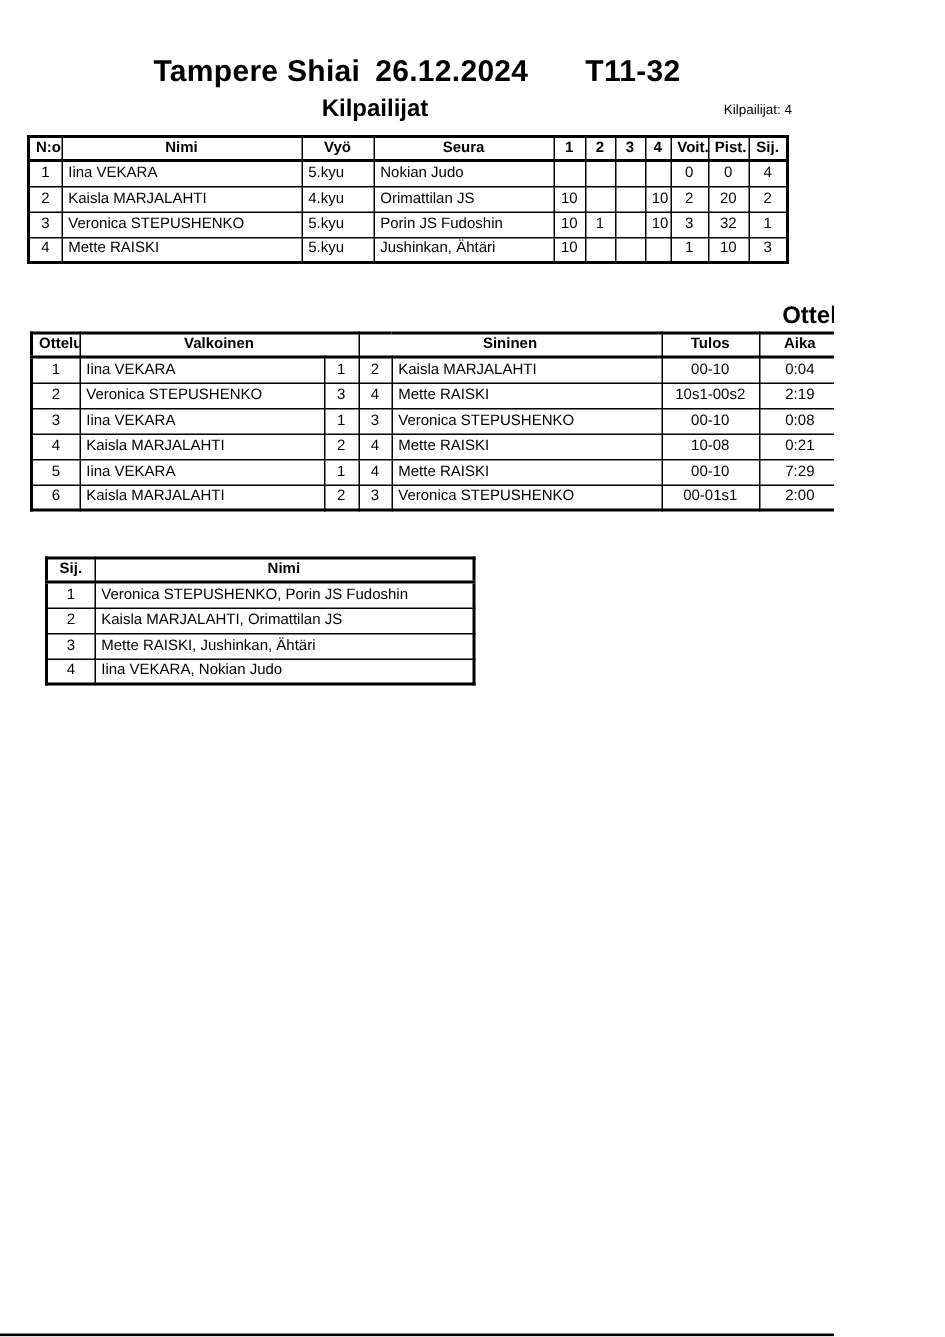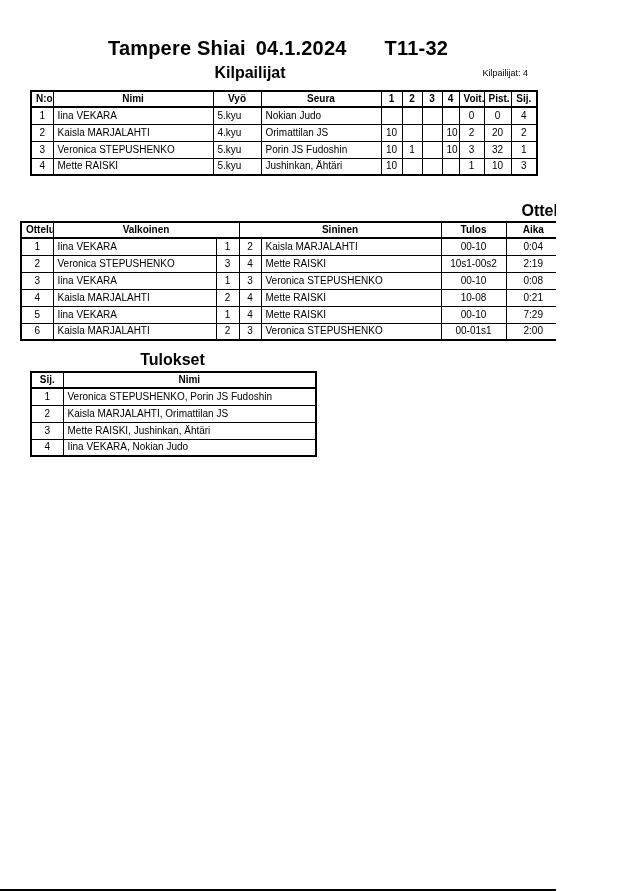--- a/index.html
+++ b/index.html
@@ -33,33 +33,33 @@
     border: 1px solid #000;
     font-size: 10px; line-height: 12px;
     padding: 0 4px;
     overflow: hidden; white-space: nowrap;
   }
   th { height: 16px; font-weight: bold; }
   td { height: 17px; }
   thead tr { border-bottom: 2px solid #000; }
   .c { text-align: center; }
   .l { text-align: left; }
-  .t1 { top: 90px; left: 30px; width: 506px; }
+  .t1 { top: 90px; left: 18px; width: 506px; }
   .t2 { top: 221px; left: 20px; width: 540px; }
   .t3 { top: 371px; left: 30px; width: 285px; }
   .bottom-line { position: absolute; left: 0; bottom: 0; width: 100%; height: 2px; background: #000; }
 </style>
 </head>
 <body>
 
 <div class="page">
 
   <div class="title">
     <span class="gap-sm">Tampere Shiai</span>
-    <span class="gap-lg">04.1.2024</span>
+    <span class="gap-lg">26.12.2024</span>
     <span>T11-32</span>
   </div>
 
   <div class="section-heading heading-competitors">Kilpailijat</div>
   <div class="count-label">Kilpailijat: 4</div>
 
   <table class="t1">
     <colgroup>
       <col style="width:22px">
         <col style="width:160px">
@@ -216,21 +216,20 @@
         <td class="l">Kaisla MARJALAHTI</td>
         <td class="c">2</td>
         <td class="c">3</td>
         <td class="l">Veronica STEPUSHENKO</td>
         <td class="c">00-01s1</td>
         <td class="c">2:00</td>
       </tr>
     </tbody>
   </table>
 
-  <div class="section-heading heading-results">Tulokset</div>
 
   <table class="t3">
     <colgroup>
       <col style="width:32px">
         <col style="width:253px">
     </colgroup>
     <thead>
       <tr>
         <th class="c">Sij.</th>
         <th class="c">Nimi</th>

